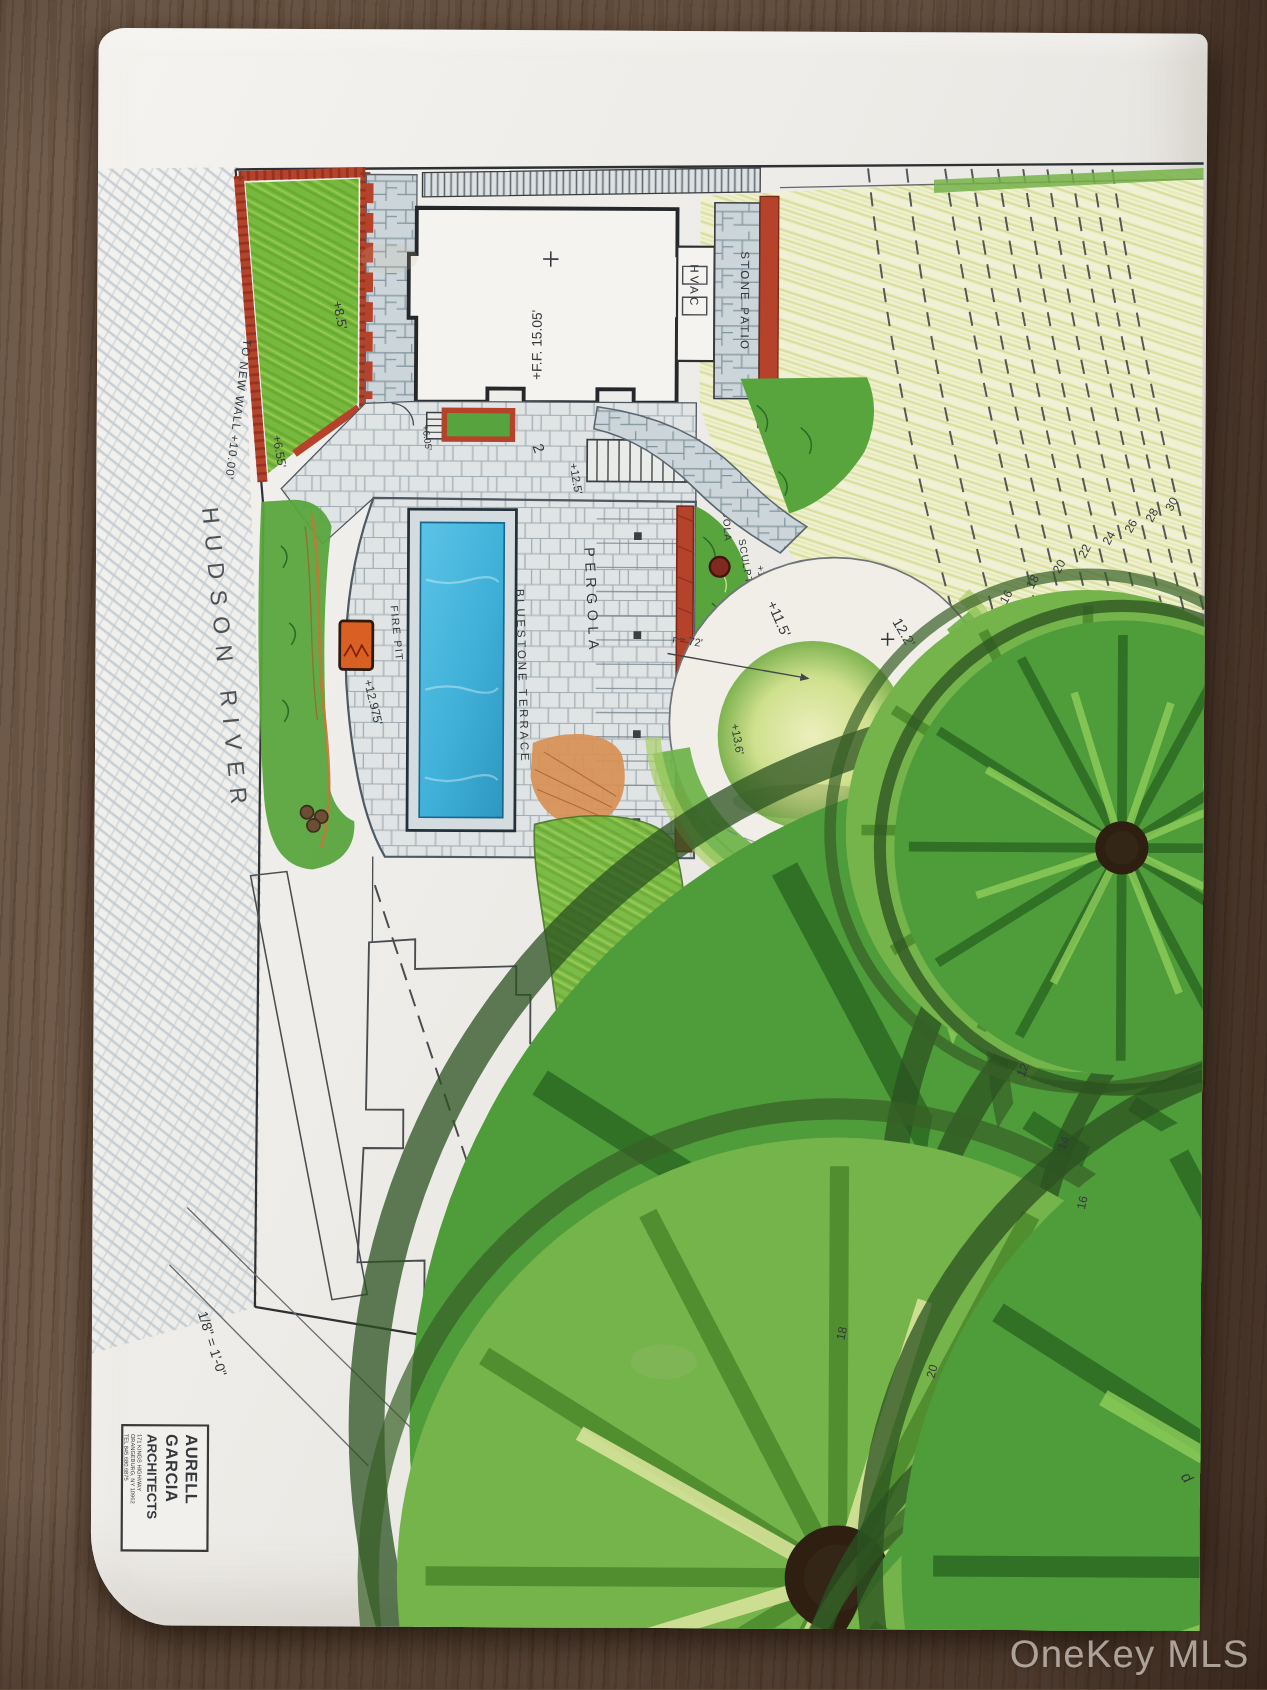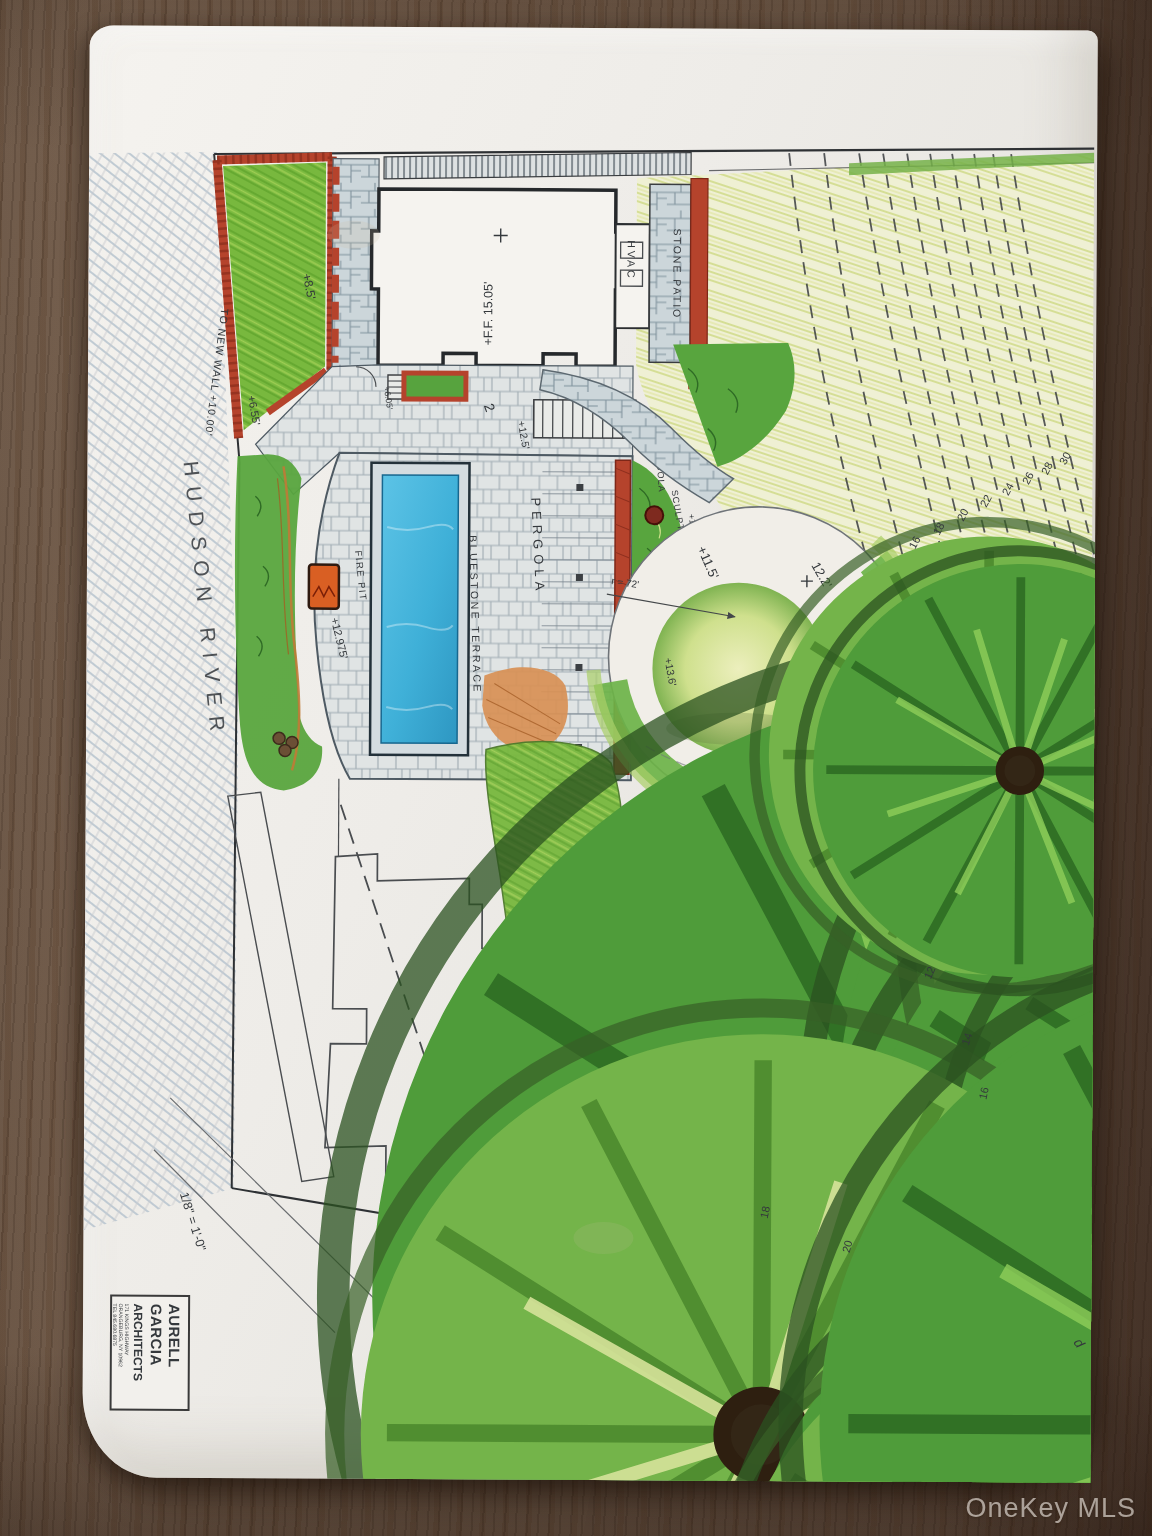--- a/index.html
+++ b/index.html
@@ -13,21 +13,21 @@
     background-color:#6e5948;
     font-family:"Liberation Sans", sans-serif;}
   .paper{position:absolute;left:86px;top:28px;width:1008px;height:1452px;
     transform:rotate(.3deg);
     border-radius:24px 10px 110px 74px / 20px 10px 95px 85px;
     background:linear-gradient(115deg,#f5f3ef 0%,#eeece8 40%,#e7e5e0 70%,#d9d6cf 96%);
     box-shadow:12px 16px 34px rgba(25,15,8,.55), -7px 6px 20px rgba(25,15,8,.38),
       inset -20px -28px 55px rgba(120,108,90,.20), inset 8px 10px 22px rgba(255,255,255,.55);}
   .paper svg{position:absolute;left:0;top:0;}
   svg text{font-family:"Liberation Sans", sans-serif;fill:#34383c;}
-  .watermark{position:absolute;right:16px;bottom:12px;font-size:27px;letter-spacing:1px;
+  .watermark{position:absolute;right:16px;bottom:12px;font-size:35px;letter-spacing:1px;
     color:rgba(243,238,231,.62);text-shadow:0 1px 2px rgba(40,25,12,.35);text-align:right;}
 </style>
 </head>
 <body>
 
 <div class="scene">
   <div class="paper">
   <svg width="1008" height="1452" viewBox="0 0 1008 1452">
     <defs>
       <pattern id="stoneA" width="40" height="28" patternUnits="userSpaceOnUse">

